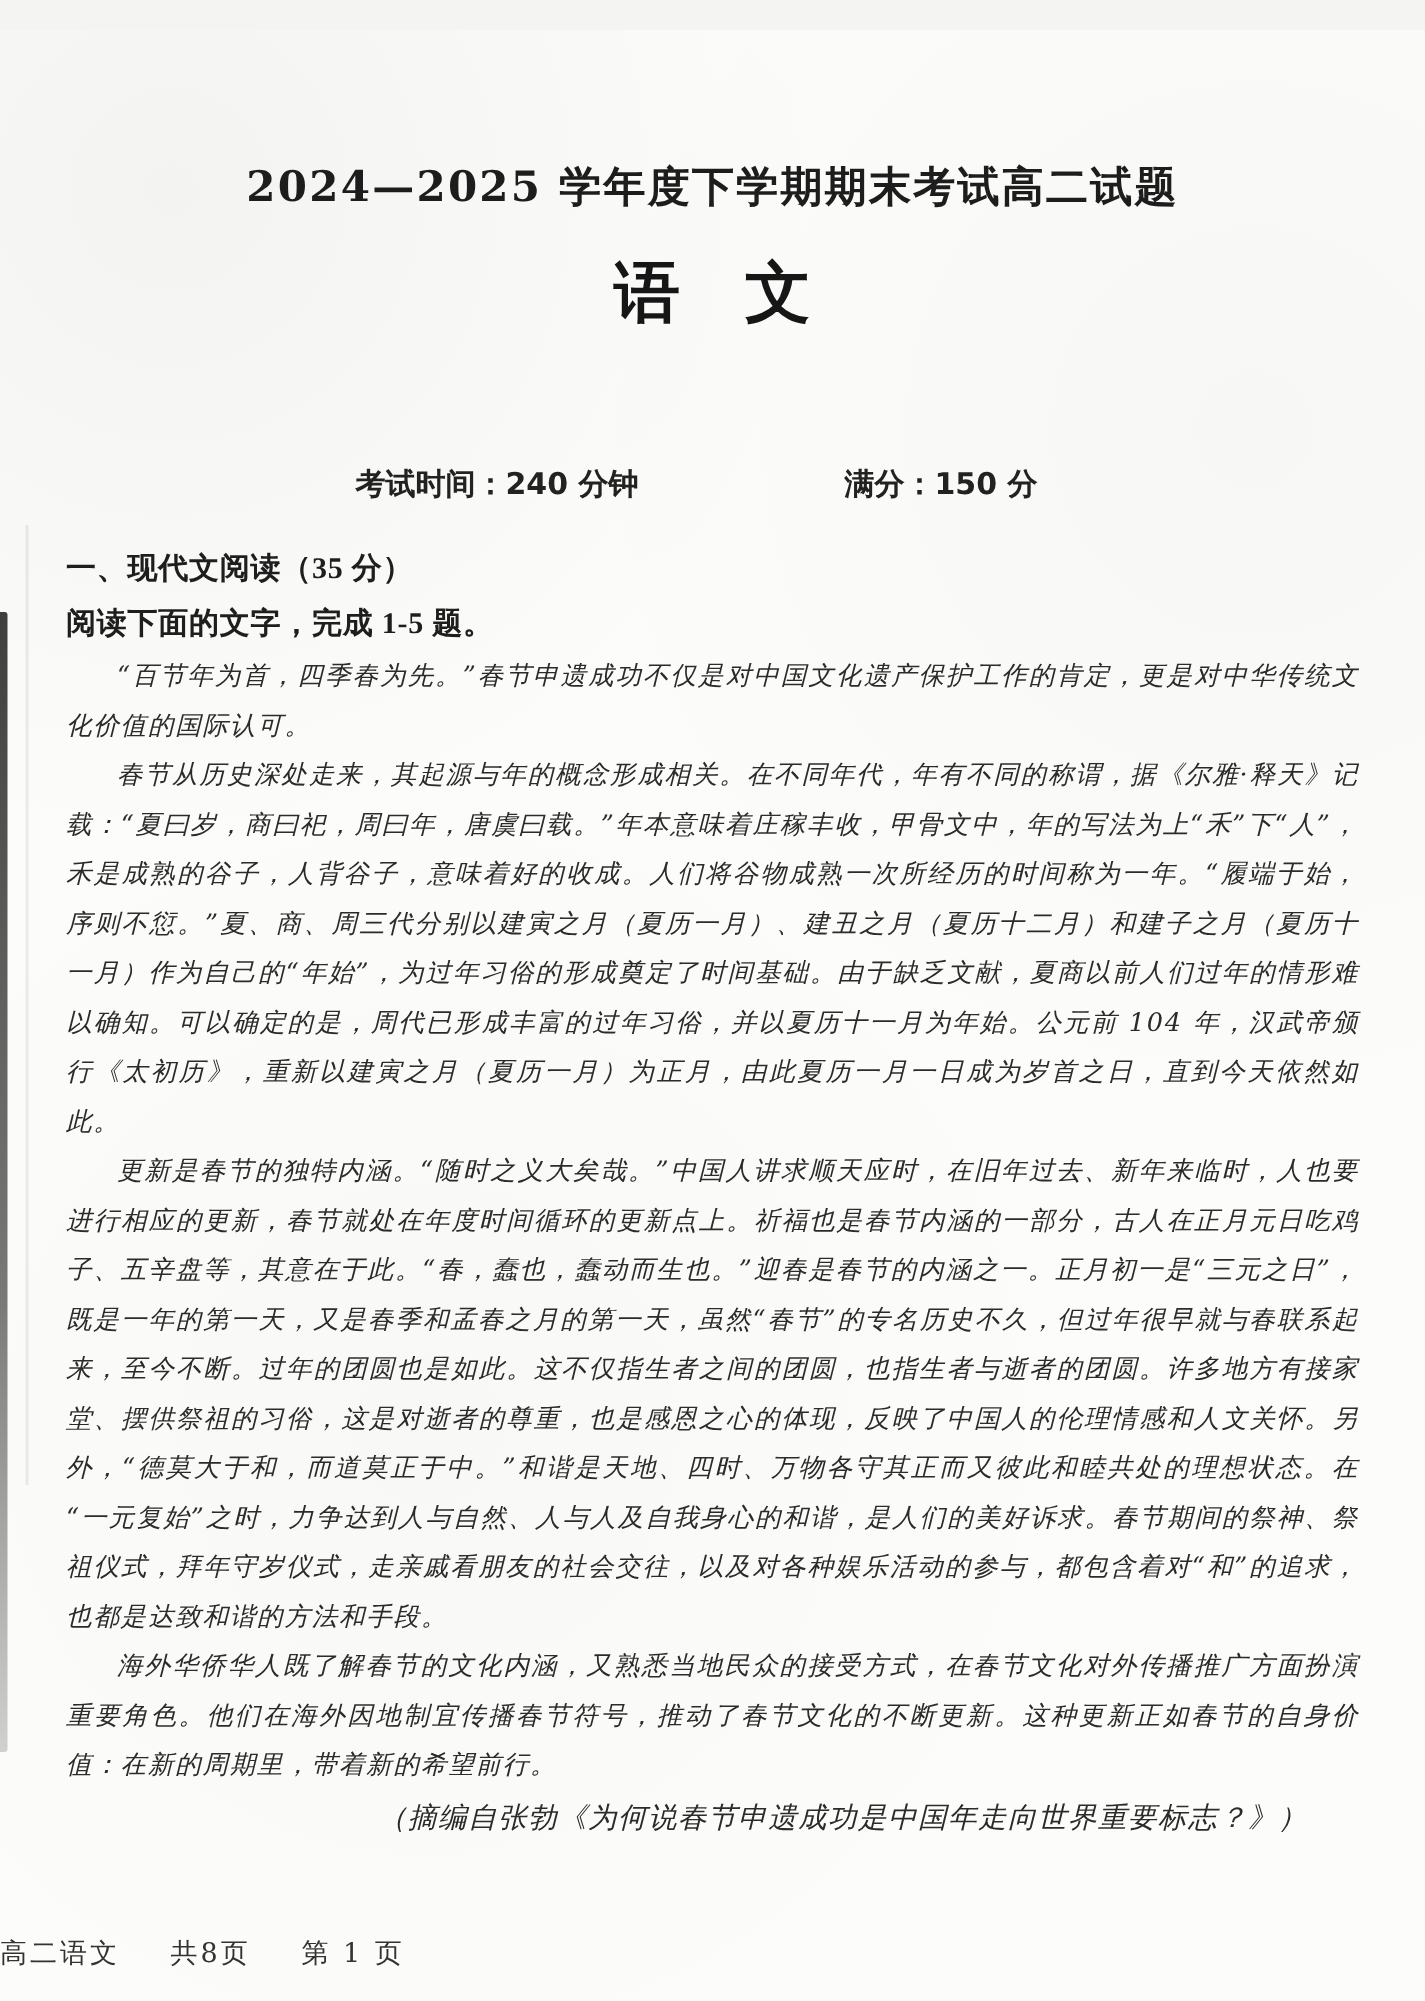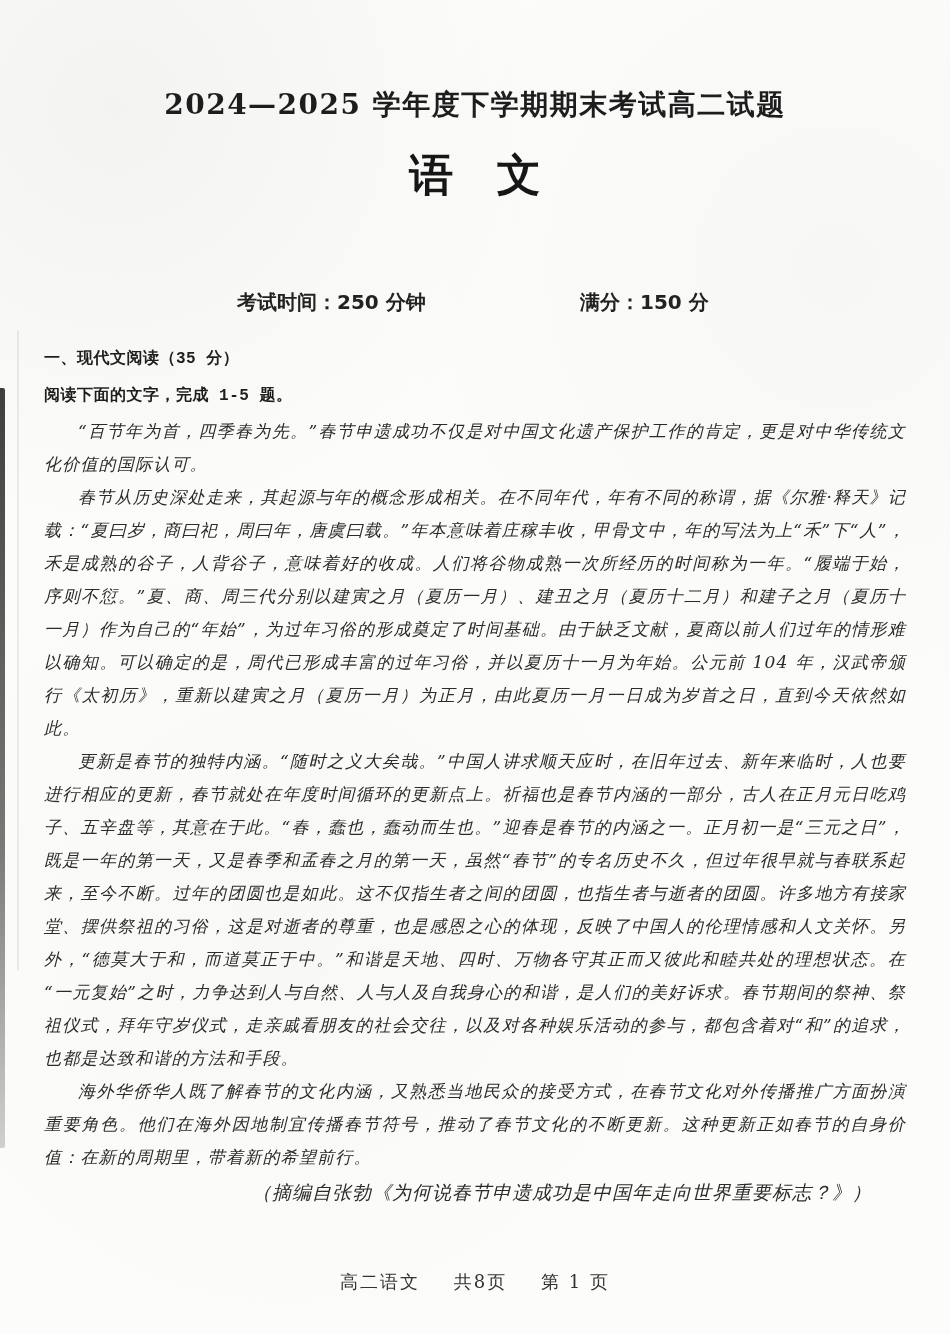--- a/index.html
+++ b/index.html
@@ -23,86 +23,85 @@
   
   .scan-edge{
     position:absolute;left:0;top:388px;width:5px;height:760px;
     background:linear-gradient(180deg, rgba(30,30,30,.85) 0%, rgba(50,50,50,.65) 60%, rgba(80,80,80,.25) 100%);
     border-radius:0 2px 2px 0;
   }
   .scan-fold{
     position:absolute;left:17px;top:330px;width:2px;height:640px;
     background:rgba(90,90,90,0.10);
   }
-  header{padding-top:86px;}
+  header{padding-top:86px;margin-top:20px;}
   .exam-session{
     margin:0;text-align:center;
     font-size:28px;font-weight:700;letter-spacing:1.5px;
     color:#1d1d1d;
     font-family:"DejaVu Serif","Liberation Serif",serif;
   }
   .subject{
     margin:22px 0 0 0;text-align:center;
     font-size:44px;font-weight:700;letter-spacing:14px;
     text-indent:14px;
     color:#161616;
   }
   .info-row{
     position:relative;height:26px;margin-top:84px;
     font-family:"DejaVu Sans","Liberation Sans",sans-serif;
     font-weight:700;font-size:20px;color:#222;
   }
   .info-duration{position:absolute;left:237px;top:0;}
-  .info-score{position:absolute;left:580px;top:0;}
+  .info-score{position:absolute;left:563px;top:0;}
   main{
     padding:26px 44px 0 44px;
   }
   .heading{
-    font-family:Liberation Mono, monospace;
-    font-weight:700;font-size:16px;line-height:37px;
+    font-family:Liberation Serif, serif;
+    font-weight:700;font-size:20px;line-height:37px;
     color:#1e1e1e;letter-spacing:0.5px;
     margin:0;
   }
   .heading.indent{text-indent:2em;}
   .material p{
     margin:0;
     font-size:17px;line-height:33px;
     letter-spacing:1.2px;
     text-align:justify;text-indent:2em;
     font-style:italic;
     color:#2b2b2b;
   }
   .attribution{
     margin:0;padding-right:34px;
     font-size:19px;line-height:36px;
     text-align:right;font-style:italic;
     letter-spacing:1px;color:#2b2b2b;
   }
   footer{
     position:absolute;left:0;bottom:40px;width:100%;
-    text-align:center;
     font-size:18px;color:#333;
     letter-spacing:2px;
   }
   footer span{display:inline-block;}
   footer .gap{margin-left:26px;}
 </style>
 </head>
 <body>
 
 <div class="page">
 
   <div class="scan-edge"></div>
   <div class="scan-fold"></div>
 
   <header>
     <h1 class="exam-session">2024—2025 学年度下学期期末考试高二试题</h1>
     <h2 class="subject">语  文</h2>
     <div class="info-row">
-      <span class="info-duration">考试时间：250 分钟</span>
+      <span class="info-duration">考试时间：240 分钟</span>
       <span class="info-score">满分：150 分</span>
     </div>
   </header>
 
   <main>
     <div class="heading">一、现代文阅读（35 分）</div>
     <div class="heading">阅读下面的文字，完成 1-5 题。</div>
 
     <div class="material">
       <p>“百节年为首，四季春为先。”春节申遗成功不仅是对中国文化遗产保护工作的肯定，更是对中华传统文化价值的国际认可。</p>

